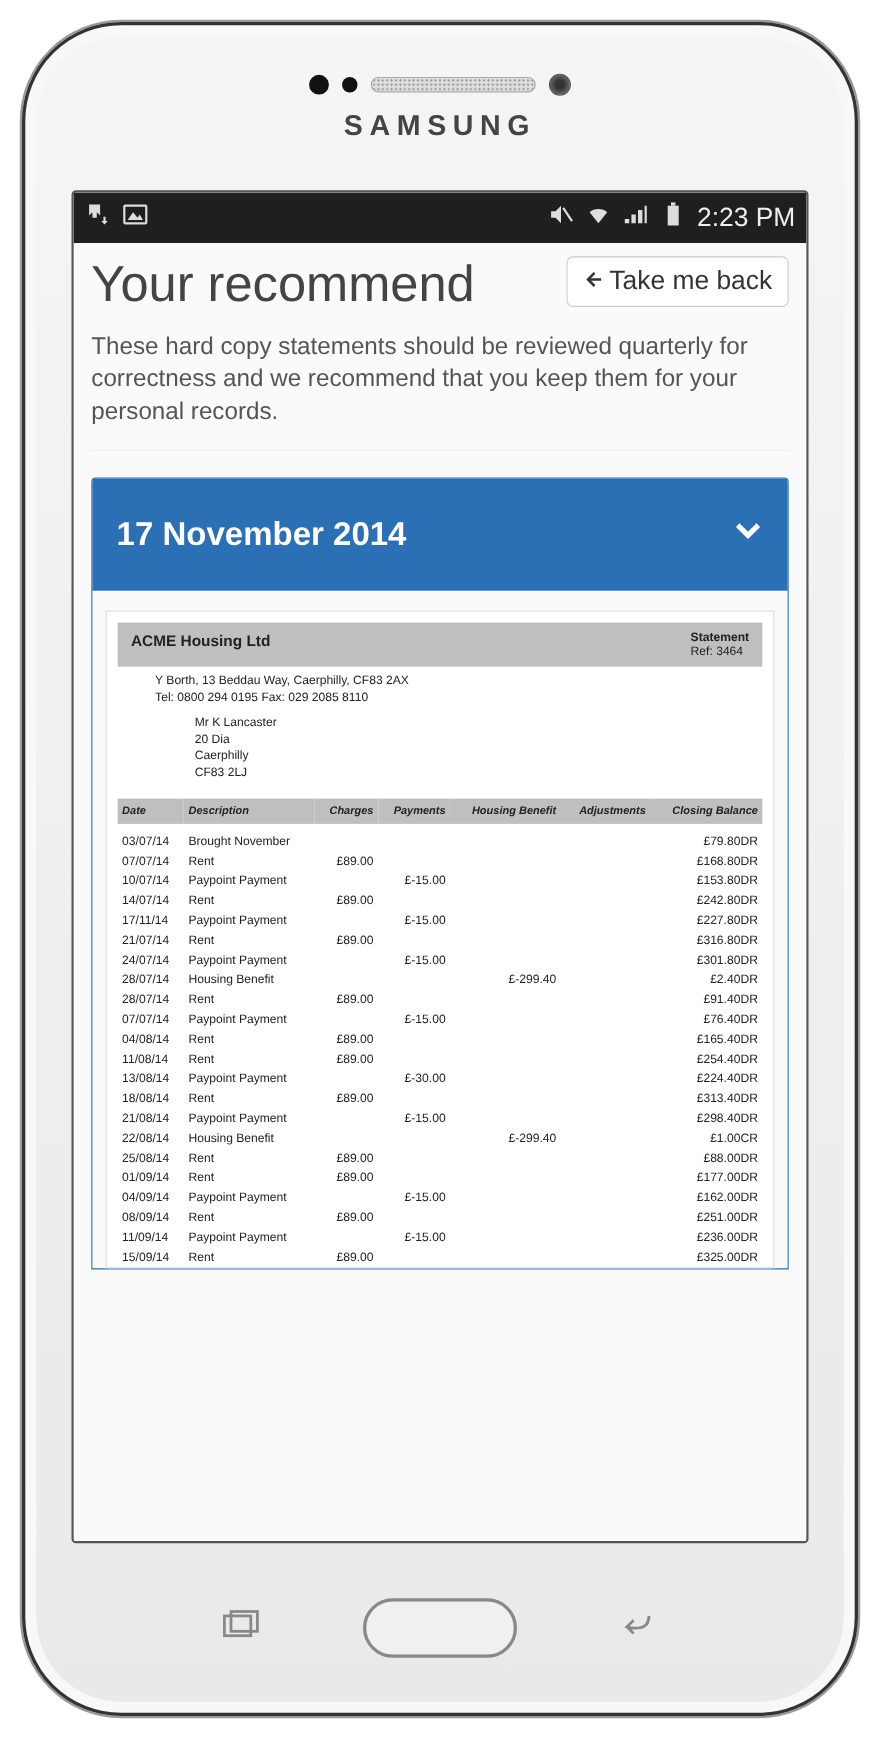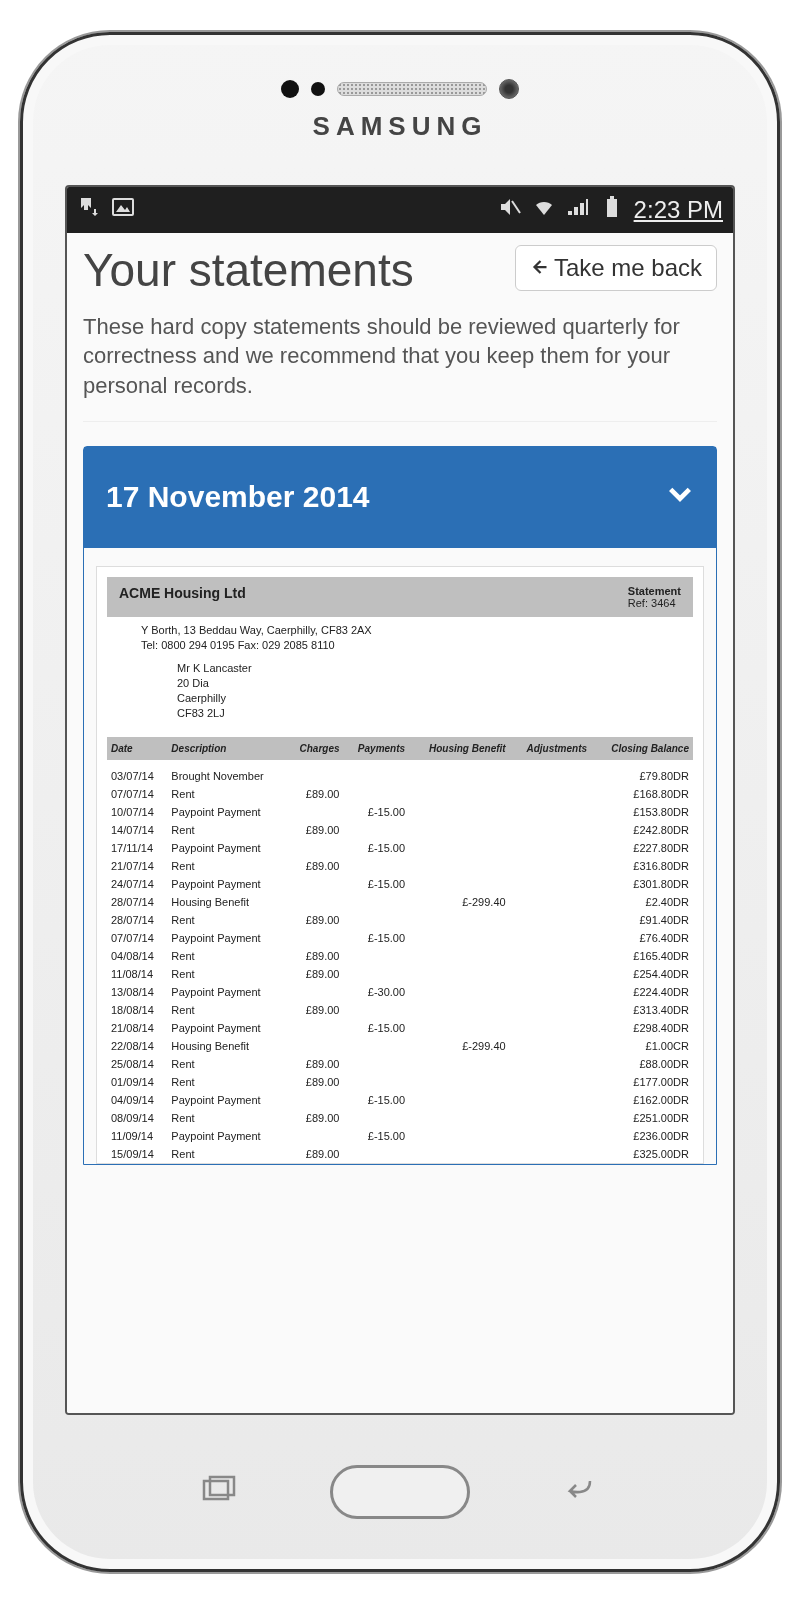--- a/index.html
+++ b/index.html
@@ -2,21 +2,21 @@
 <html><head>
 <meta charset="utf-8">
 <style>
   * { box-sizing: border-box; margin: 0; padding: 0; }
   body { background: #fff; font-family: Arial, Helvetica, sans-serif; width: 800px; height: 1600px; overflow: hidden; }
 
   
   .phone-frame {
     width: 760px;
     height: 1540px;
-    margin: 32px auto;
+    margin: 20px auto;
     border: 3px solid #333;
     border-radius: 90px;
     background: linear-gradient(#f5f5f5, #e9e9e9);
     position: relative;
     box-shadow: inset 0 0 0 10px #f8f8f8, 0 0 0 2px #999;
     display: flex;
     flex-direction: column;
     align-items: center;
   }
   .phone-top { height: 150px; width: 100%; display:flex; flex-direction:column; align-items:center; justify-content:center; gap:12px;}
@@ -43,21 +43,21 @@
   .status-bar {
     height:46px;
     background:#1f1f1f;
     color:#eee;
     display:flex;
     align-items:center;
     justify-content:space-between;
     padding:0 10px;
     font-size:22px;
   }
-  .status-left, .status-right { display:flex; align-items:center; gap:10px;text-decoration:underline; }
+  .status-left, .status-right { display:flex; align-items:center; gap:10px; }
   .status-icon svg { width:24px; height:24px; fill:#ddd; }
   .status-time { font-size:24px; color:#eee; }
 
   
   .app-content {
     flex:1;
     padding: 12px 16px 0 16px;
     overflow:hidden;
     background:#fafafa;
   }
@@ -179,21 +179,21 @@
               <rect x="7" y="4" width="10" height="18" fill="#ddd"></rect>
               <rect x="10" y="1" width="4" height="3" fill="#ddd"></rect>
             </svg>
         </span>
         <span class="status-time">2:23 PM</span>
       </div>
     </div>
 
     <div class="app-content">
       <div class="header-row">
-        <h1 class="page-title">Your statements</h1>
+        <h1 class="page-title">Your recommend</h1>
         <button class="back-btn">
           <span>
             <svg width="18" height="18" viewBox="0 0 24 24" fill="none" stroke="#333" stroke-width="3">
                 <path d="M14 4l-8 8 8 8M6 12h16"></path>
               </svg>
           </span>
           <span>Take me back</span>
         </button>
       </div>
       <p class="intro-text">These hard copy statements should be reviewed quarterly for correctness and we recommend that you keep them for your personal records.</p>

